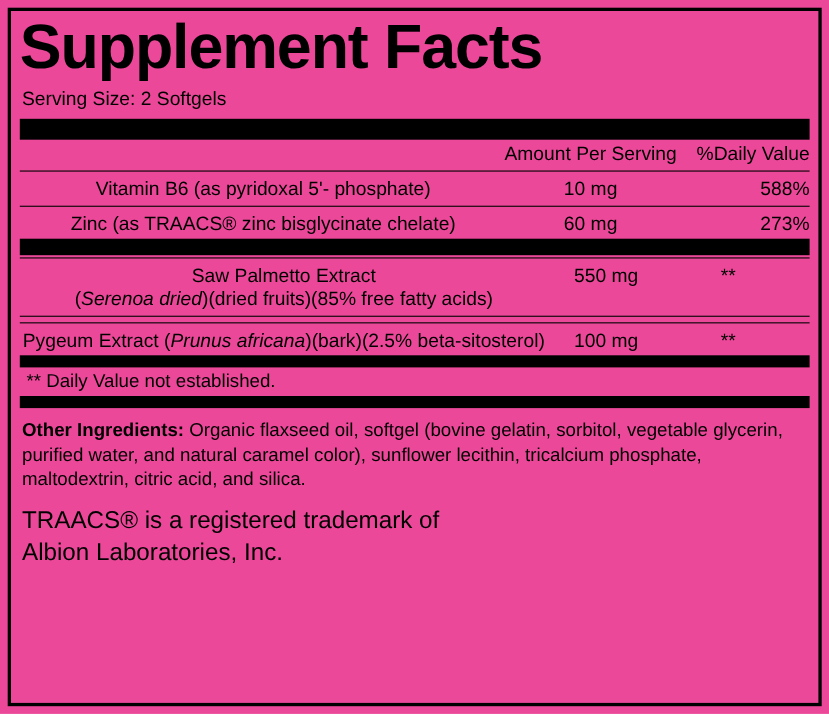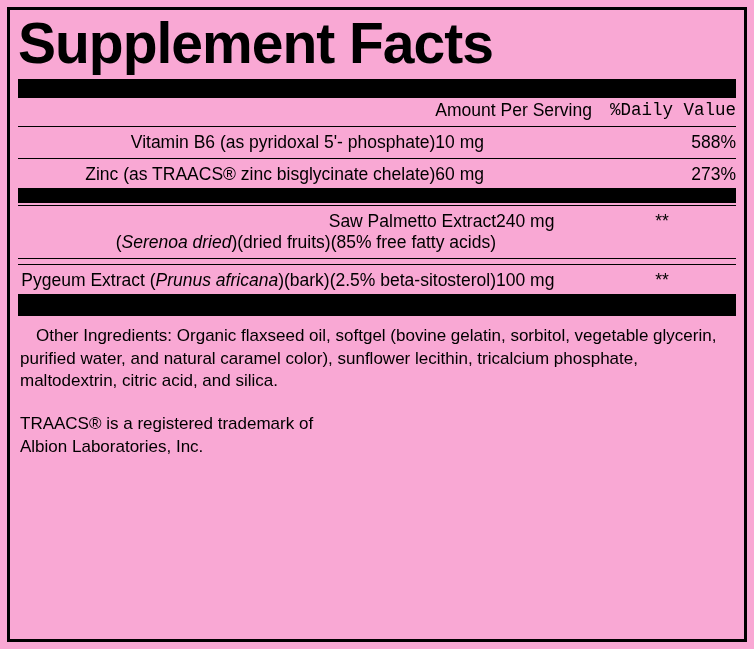--- a/index.html
+++ b/index.html
@@ -8,21 +8,21 @@
     background: #ffffff;
   }
   body {
     font-family: "Liberation Sans", sans-serif;
     color: #000000;
   }
   .panel {
     width: 754px;
     height: 649px;
     box-sizing: border-box;
-    background: #f9a8d4;
+    background: #ec4899;
     position: relative;
     overflow: hidden;
   }
   .frame {
     position: absolute;
     left: 7px;
     top: 7px;
     width: 740px;
     height: 635px;
     border: 3px solid #000;
@@ -73,90 +73,89 @@
   }
   .rule-row td {
     padding: 0;
   }
   .rule {
     height: 1px;
     background: #000;
     width: 100%;
   }
   .col-name {
-    text-align: right;
+    text-align: center;
     padding-left: 2px !important;
   }
   .col-amt {
-    text-align: left;
+    text-align: center;
     width: 110px;
     white-space: nowrap;
     padding-right: 8px !important;
   }
   .col-dv {
     text-align: right;
     width: 96px;
     white-space: nowrap;
     padding-left: 10px !important;
   }
   .hdr td {
     font-size: 17.5px;
     padding-bottom: 4px;
   }
   .hdr .col-amt {
     text-align: center;
     padding-right: 8px !important;
   }
   .hdr .col-dv {
     text-align: center;
-    font-family: Liberation Mono, monospace;
   }
   .dv-star {
     text-align: center;
     padding-left: 0 !important;
     padding-right: 26px !important;
     font-size: 17.5px;
   }
   .footnote {
     font-size: 17px;
     padding: 3px 0 3px 6px;
   }
   .other {
     font-size: 17px;
     line-height: 1.33;
     margin-top: 9px;
     padding-left: 2px;
   }
   .other b {
-    font-weight: normal;
-    margin-left: 16px;
+    font-weight: bold;
   }
   .para {
-    font-size: 17px;
+    font-size: 22px;
     line-height: 1.33;
-    margin-top: 20px;
+    margin-top: 10px;
     padding-left: 2px;
   }
   .para2 {
     font-size: 17px;
     line-height: 1.33;
     margin-top: 20px;
     padding-left: 2px;
   }
   i { font-style: italic; }
 </style>
 </head>
 <body>
 
 <div class="panel">
   <div class="frame"></div>
   <div class="inner">
 
     <div class="title">Supplement Facts</div>
 
+    <div class="serving-line">Serving Size: 2 Softgels</div>
 
     <div class="bar-thick"></div>
 
     <table class="facts">
       <tbody>
           <tr class="hdr">
         <td class="col-name"></td>
         <td class="col-amt">Amount Per Serving</td>
         <td class="col-dv">%Daily Value</td>
       </tr>
@@ -193,21 +192,21 @@
         <td colspan="3">
               <div class="rule"></div>
             </td>
       </tr>
 
       <tr>
         <td class="col-name">
           <span>Saw Palmetto Extract</span><br>
           <span>(</span><i>Serenoa dried</i><span>)(dried fruits)(85% free fatty acids)</span>
         </td>
-        <td class="col-amt">240 mg</td>
+        <td class="col-amt">550 mg</td>
         <td class="col-dv dv-star">**</td>
       </tr>
       <tr class="rule-row">
         <td colspan="3">
               <div class="rule"></div>
             </td>
       </tr>
 
       <tr class="rule-row">
         <td colspan="3">
@@ -218,20 +217,21 @@
       <tr>
         <td class="col-name"><span>Pygeum Extract (</span><i>Prunus africana</i><span>)(bark)(2.5% beta-sitosterol)</span></td>
         <td class="col-amt">100 mg</td>
         <td class="col-dv dv-star">**</td>
       </tr>
     </tbody>
       </table>
 
     <div class="bar-small"></div>
 
+    <div class="footnote">**  Daily Value not established.</div>
 
     <div class="bar-small"></div>
 
     <div class="other"><b>Other Ingredients:</b><span> Organic flaxseed oil, softgel (bovine gelatin, sorbitol, vegetable glycerin, purified water, and natural caramel color), sunflower lecithin, tricalcium phosphate, maltodextrin, citric acid, and silica.</span></div>
 
     <div class="para" style="white-space: pre-line;"><span>TRAACS® is a registered trademark of
 Albion Laboratories, Inc.</span></div>
 
 
   </div>

